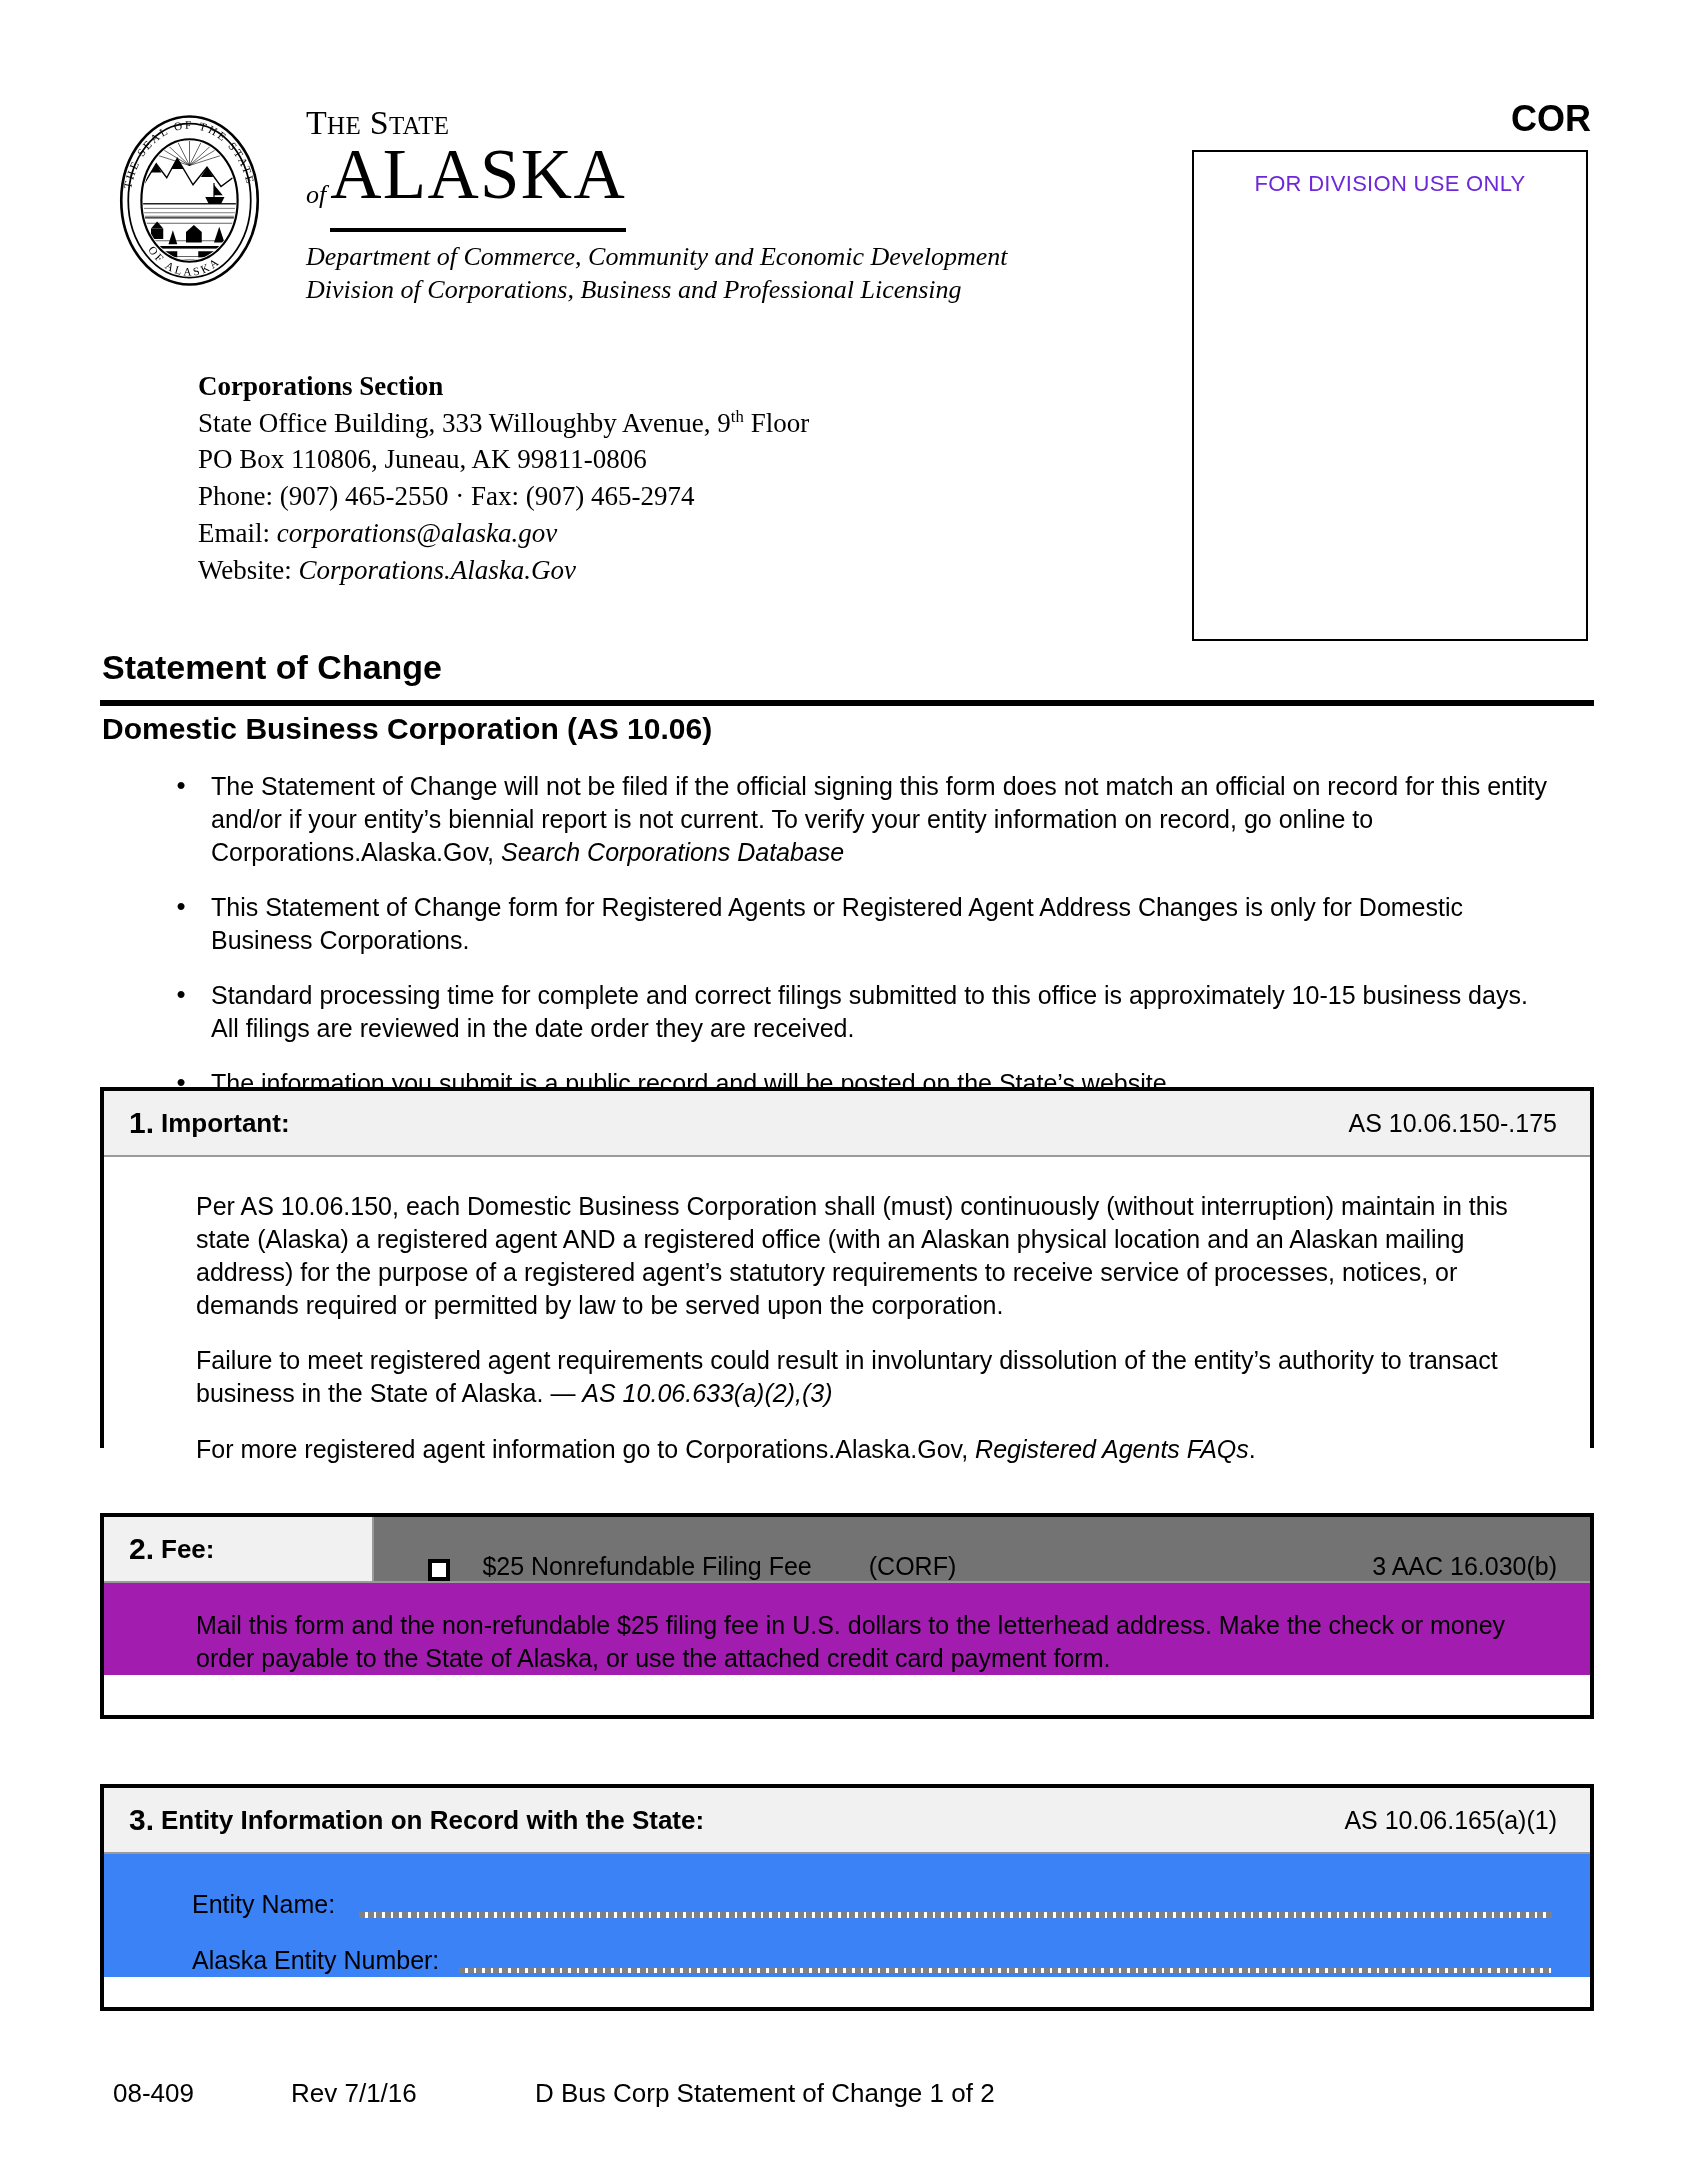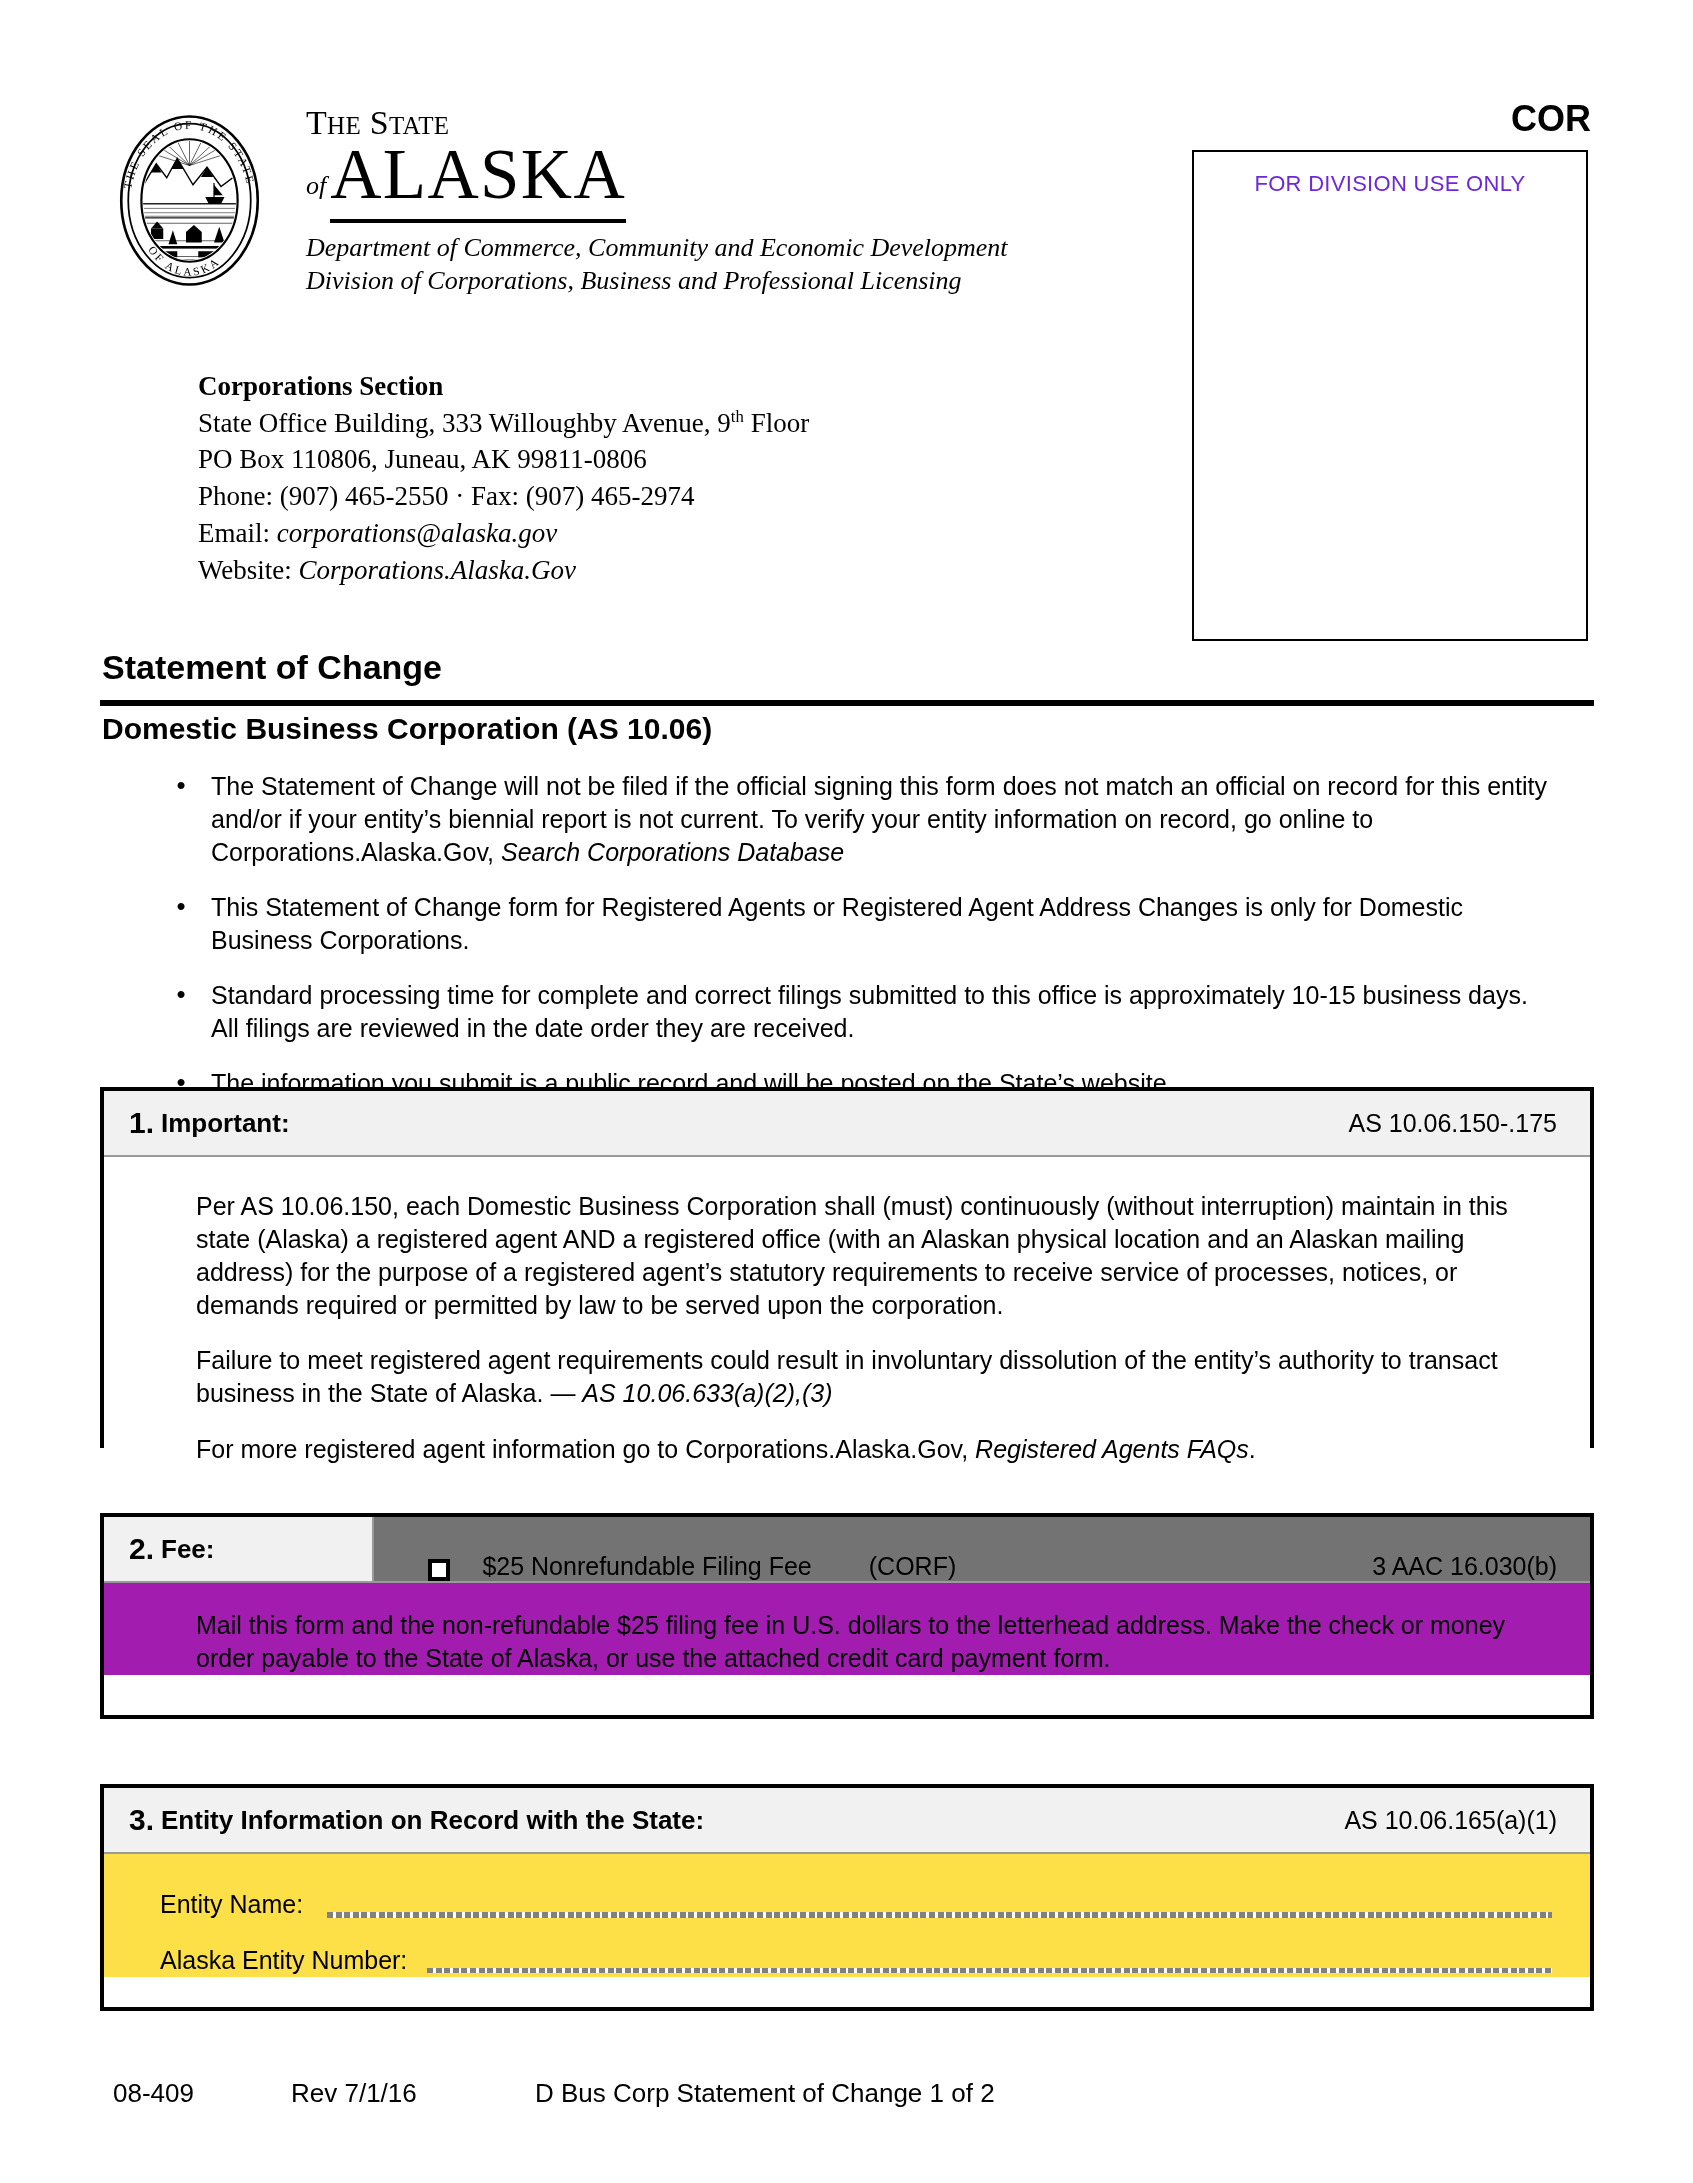--- a/index.html
+++ b/index.html
@@ -64,21 +64,21 @@
     font-size: 26px;
     padding-bottom: 24px;
     padding-right: 4px;
   }
   .alaska-word {
     font-family: "Liberation Serif", serif;
     font-size: 71px;
     letter-spacing: 1.3px;
     line-height: 0.95;
     border-bottom: 4.6px solid #000;
-    padding-bottom: 10px;
+    padding-bottom: 19px;
   }
   .dept-line, .div-line {
     font-family: "Liberation Serif", serif;
     font-style: italic;
     font-size: 26px;
     line-height: 1.28;
     white-space: nowrap;
   }
   .dept-line { margin-top: 8px; }
 
@@ -264,21 +264,21 @@
   .fee-text { font-size: 25px; }
   .fee-code { font-size: 25px; margin-left: 57px; }
   #sec2 .sec-body {
     background: #a21caf;
     padding: 26px 38px 0 92px;
   }
 
   
   #sec3 { top: 1784px; height: 227px; }
   #sec3 .sec-head { height: 66px; }
-  #sec3 .sec-body { padding: 36px 38px 0 56px; background:#fde047; }
+  #sec3 .sec-body { padding: 36px 38px 0 88px; background:#3b82f6; }
 
   .field-row {
     display: flex;
     align-items: flex-end;
     margin-bottom: 24px;
   }
   .field-row:last-child { margin-bottom: 0; }
   .field-label {
     font-size: 25px;
     white-space: nowrap;

